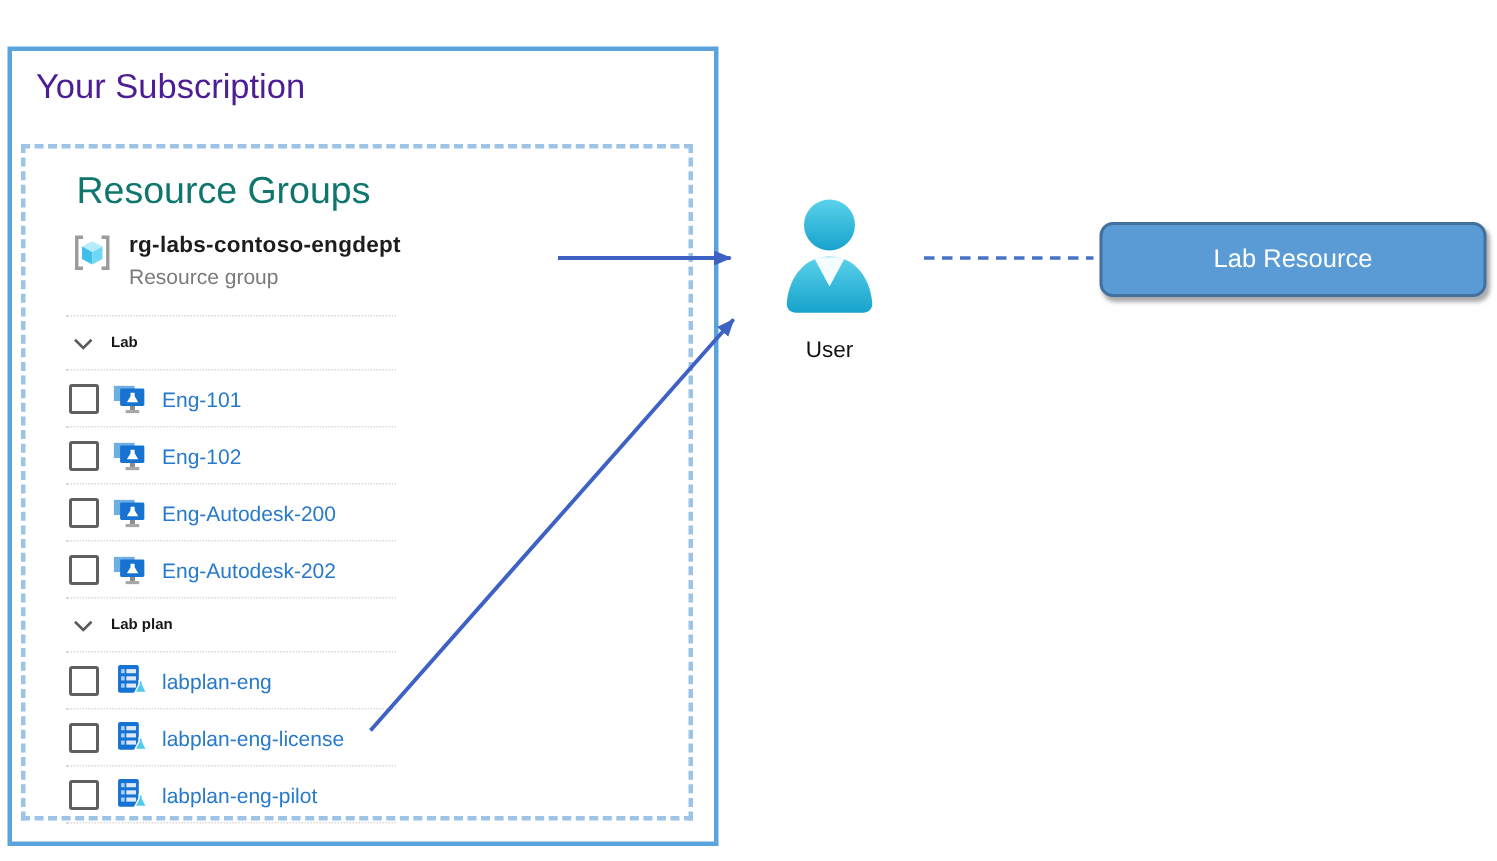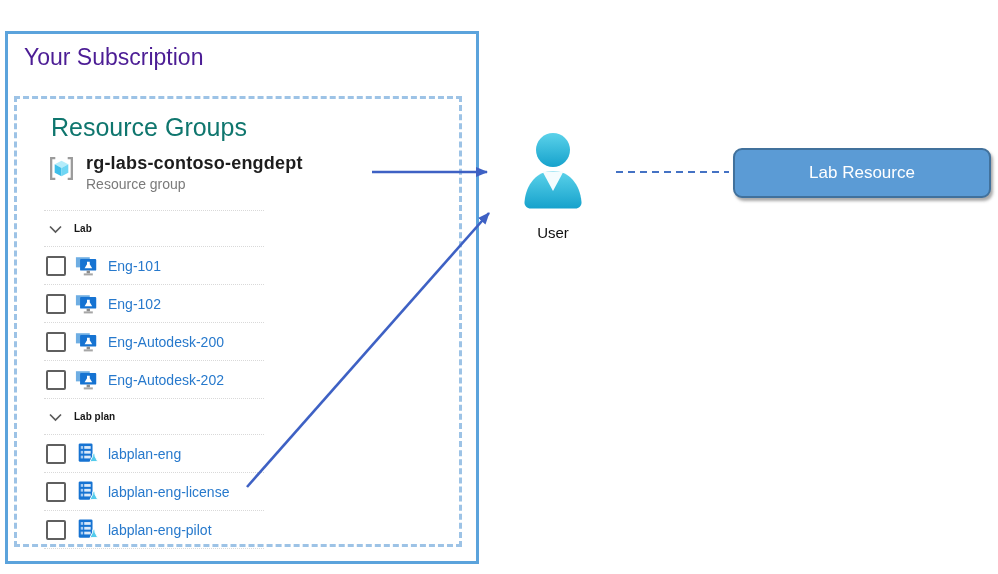--- a/index.html
+++ b/index.html
@@ -10,21 +10,21 @@
   
   .outer-box{position:absolute;left:5px;top:31px;width:468px;height:527px;
     border:3px solid #5BA3DC;background:#fff;}
   .sub-title{position:absolute;left:24px;top:44px;font-size:23px;color:#4c1d95;}
   
   .dashed-box{position:absolute;left:14px;top:96px;width:442px;height:445px;
     border:3px dashed #9DC3E6;}
   .rg-title{position:absolute;left:31px;top:113px;font-size:25px;color:#0f766e;margin-left:20px;}
   
   .rg-row{position:absolute;left:46px;top:153px;display:flex;gap:9px;align-items:flex-start;}
-  .rg-name{font-size:18px;font-weight:bold;color:#1d1d1d;line-height:21px;letter-spacing:.2px;}
+  .rg-name{font-size:15px;font-weight:bold;color:#1d1d1d;line-height:21px;letter-spacing:.2px;}
   .rg-sub{font-size:14px;color:#7a7a7a;margin-top:2px;}
   
   .list{position:absolute;left:44px;top:210px;width:220px;border-top:1px dotted #D9D9D9;}
   .row{display:flex;align-items:center;border-bottom:1px dotted #D9D9D9;}
   .header-row{height:35px;gap:10px;padding-left:2px;}
   .sec-label{font-size:10px;font-weight:bold;color:#171717;}
   .item-row{height:37px;gap:9px;padding-left:2px;}
   .cbx{width:16px;height:16px;border:2px solid #5F5F5F;border-radius:2px;background:#fff;flex:none;cursor:pointer;}
   .ric{width:24px;height:24px;flex:none;}
   .chev{width:18px;height:18px;flex:none;display:flex;align-items:center;justify-content:center;}

